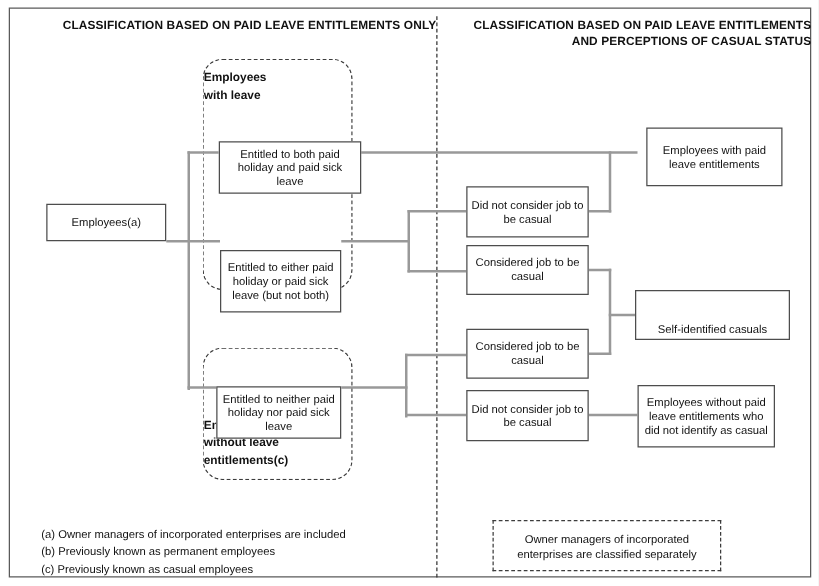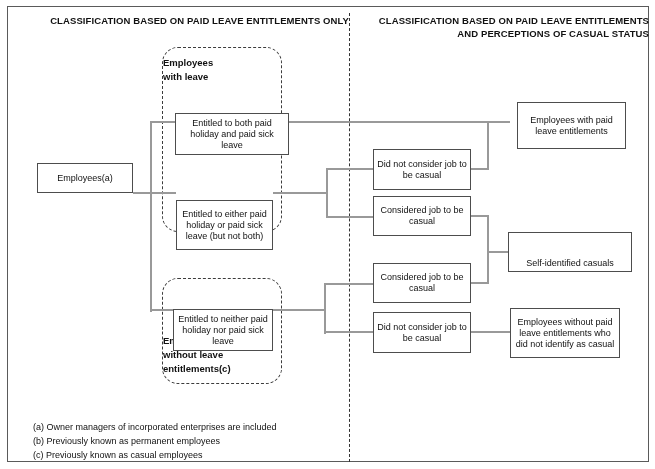--- a/index.html
+++ b/index.html
@@ -114,18 +114,21 @@
   <div class="box" style="left:517px; top:102px; width:109px; height:47px;">
     <span>Employees with paid leave entitlements</span>
   </div>
   <div class="box" style="left:508px; top:232px; width:124px; height:40px;align-items:flex-end;">
     <span>Self-identified casuals</span>
   </div>
   <div class="box" style="left:510px; top:308px; width:110px; height:50px; padding:2px 1px;">
     <span>Employees without paid leave entitlements who did not identify as casual</span>
   </div>
 
+  <div class="note" style="left:394px; top:416px; width:183px; height:41px;">
+    <span>Owner managers of incorporated enterprises are classified separately</span>
+  </div>
 
   <div class="footnote" style="top:435px;">(b) Previously known as permanent employees</div>
   <div class="footnote" style="top:421px;">(a) Owner managers of incorporated enterprises are included</div>
   <div class="footnote" style="top:449px;">(c) Previously known as casual employees</div>
 
 </div>
 
 </body></html>

